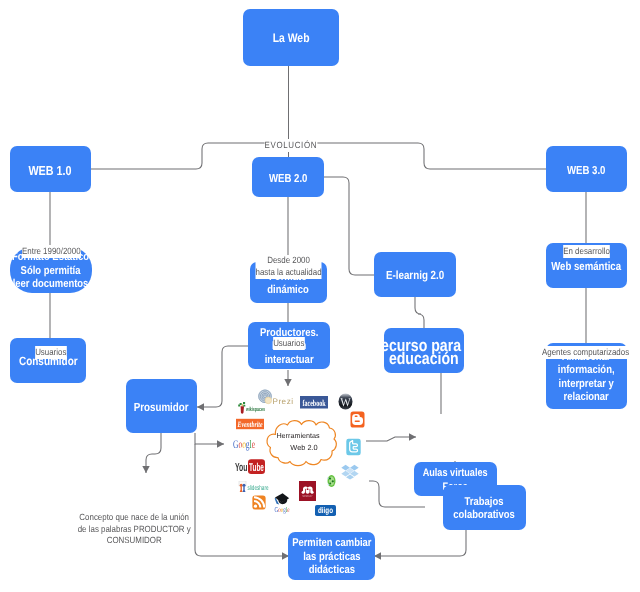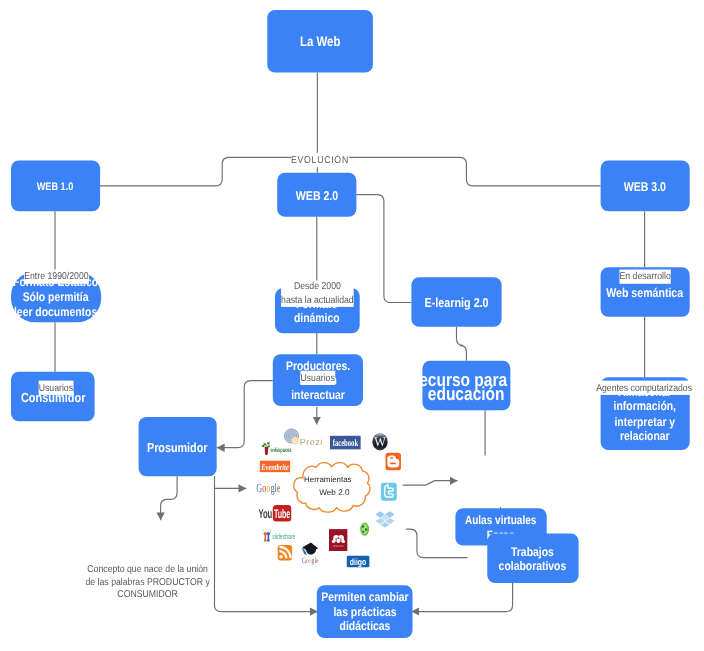--- a/index.html
+++ b/index.html
@@ -70,21 +70,21 @@
     <path d="M369,481 L373,481 Q379,481 379,487 L379,501 Q379,507 385,507 L425,507"></path>
 
     <path d="M455,461 L455,470 Q455,476 461,476 L460,476 Q466,476 466,482 L466,485"></path>
 
     <path d="M466,530 L466,550 Q466,556 460,556 L374,556" marker-end="url(#ah)"></path>
   </g>
 </svg>
 
 <div class="node" style="left:243px;top:9px;width:96px;height:57px;font-size:12.5px;"><span>La Web</span></div>
 
-<div class="node" style="left:10px;top:146px;width:81px;height:46px;font-size:10px;justify-content:center;"><span>WEB 1.0</span></div>
+<div class="node" style="left:10px;top:146px;width:81px;height:46px;font-size:13px;justify-content:center;"><span>WEB 1.0</span></div>
 
 <div class="node" style="left:252px;top:157px;width:72px;height:40px;font-size:11.6px;"><span>WEB 2.0</span></div>
 
 <div class="node" style="left:546px;top:146px;width:81px;height:46px;font-size:11.6px;"><span>WEB 3.0</span></div>
 
 <div class="node" style="left:10px;top:247px;width:82px;height:46px;font-size:11.4px;border-radius:22px;"><span>Formato Estático
 Sólo permitía
 leer documentos</span></div>
 
 <div class="node" style="left:10px;top:338px;width:76px;height:45px;font-size:12.0px;"><span>Consumidor</span></div>

